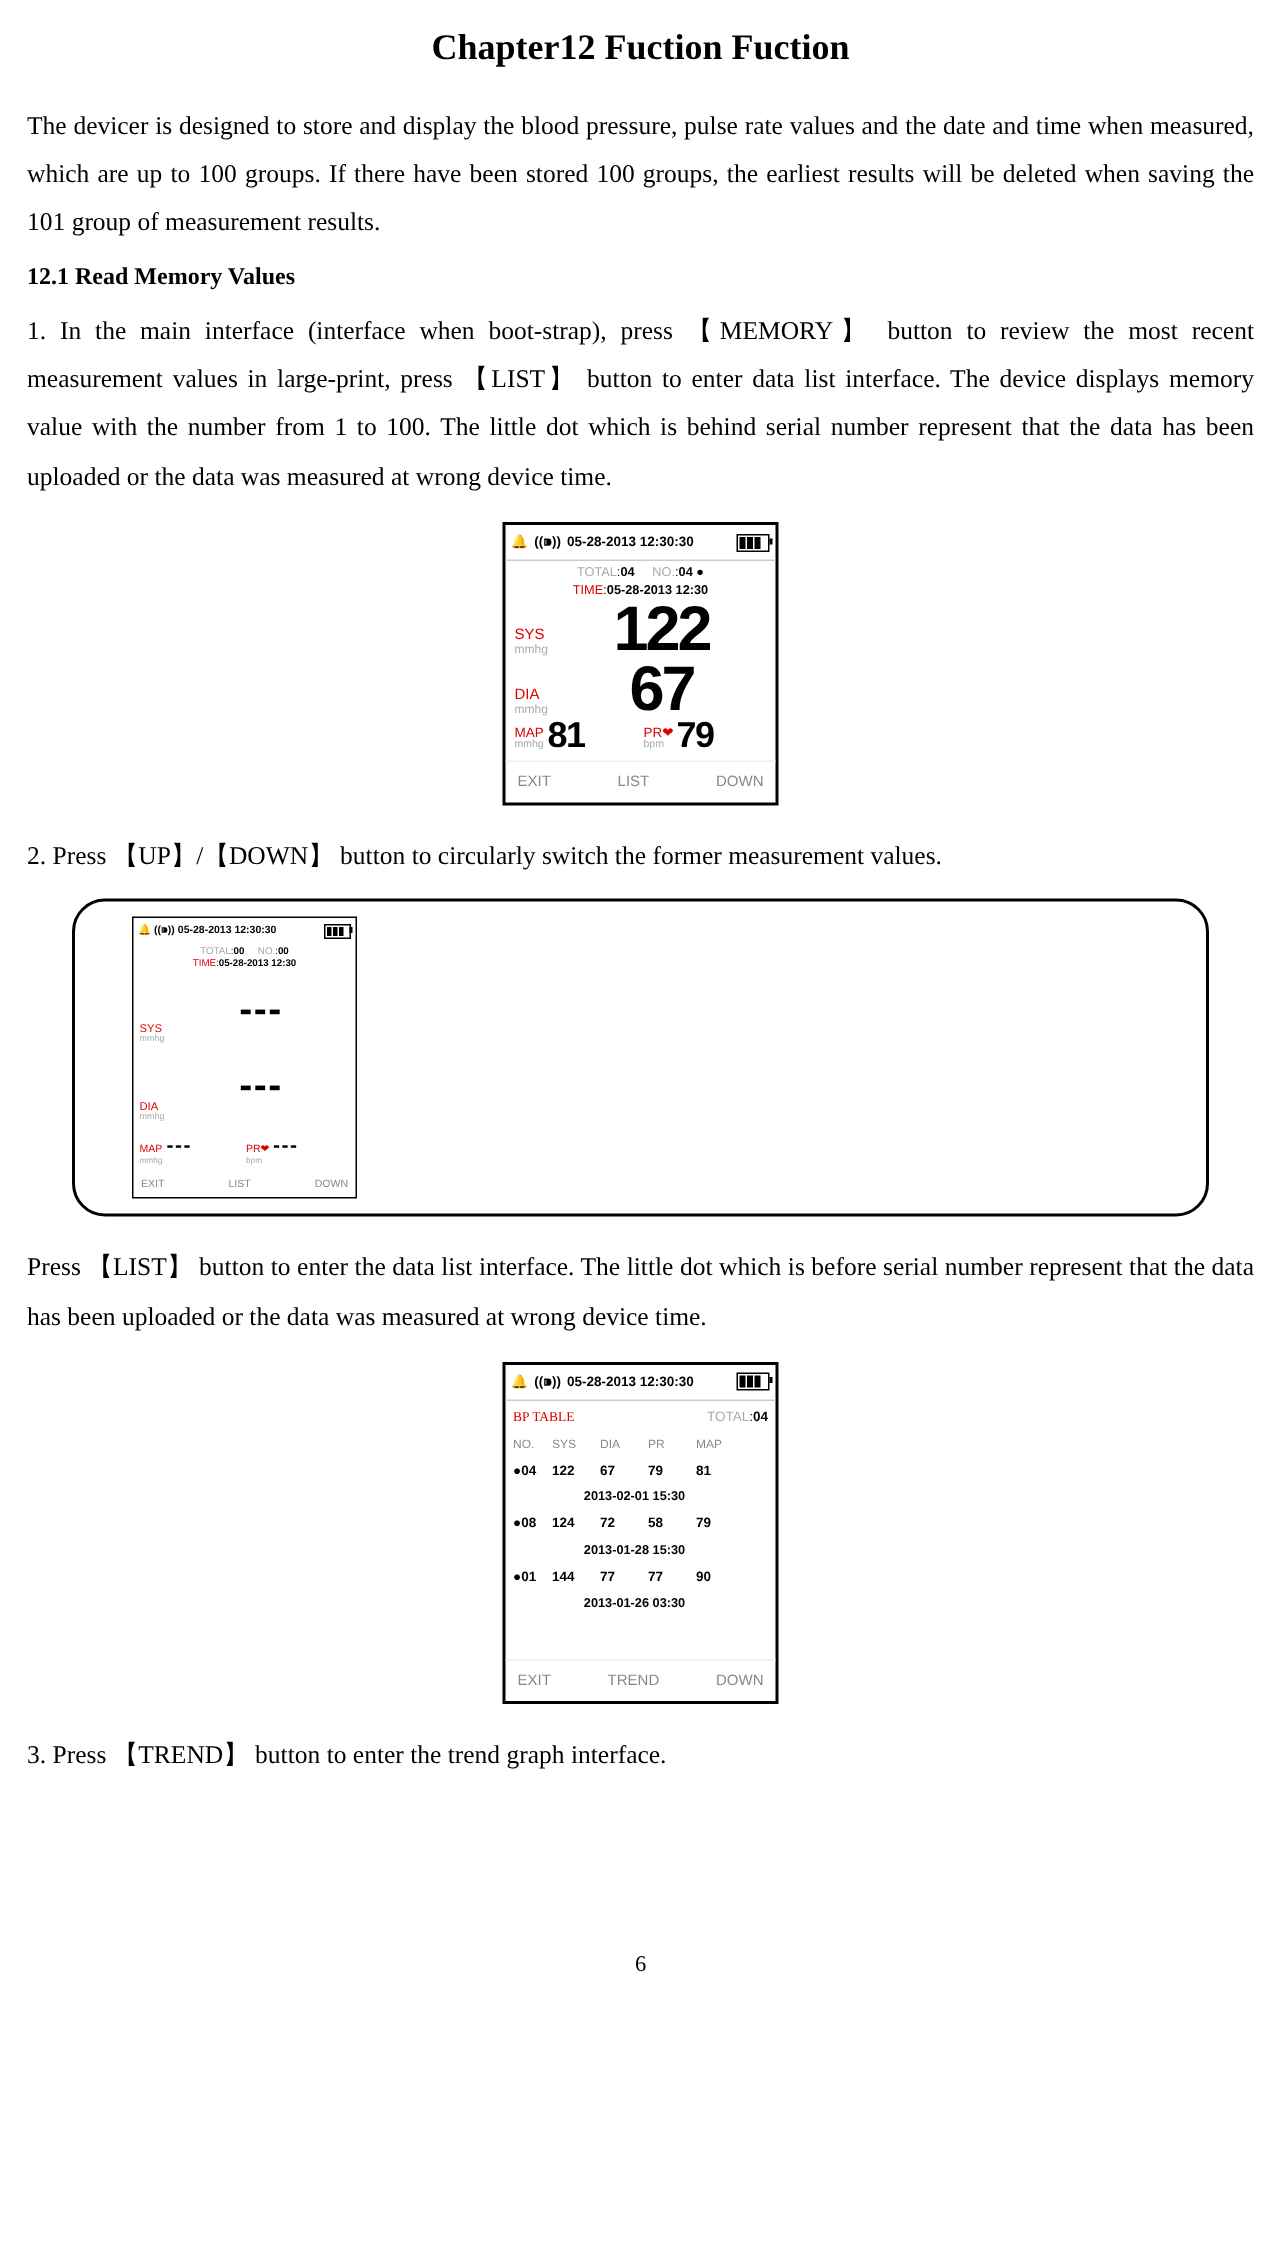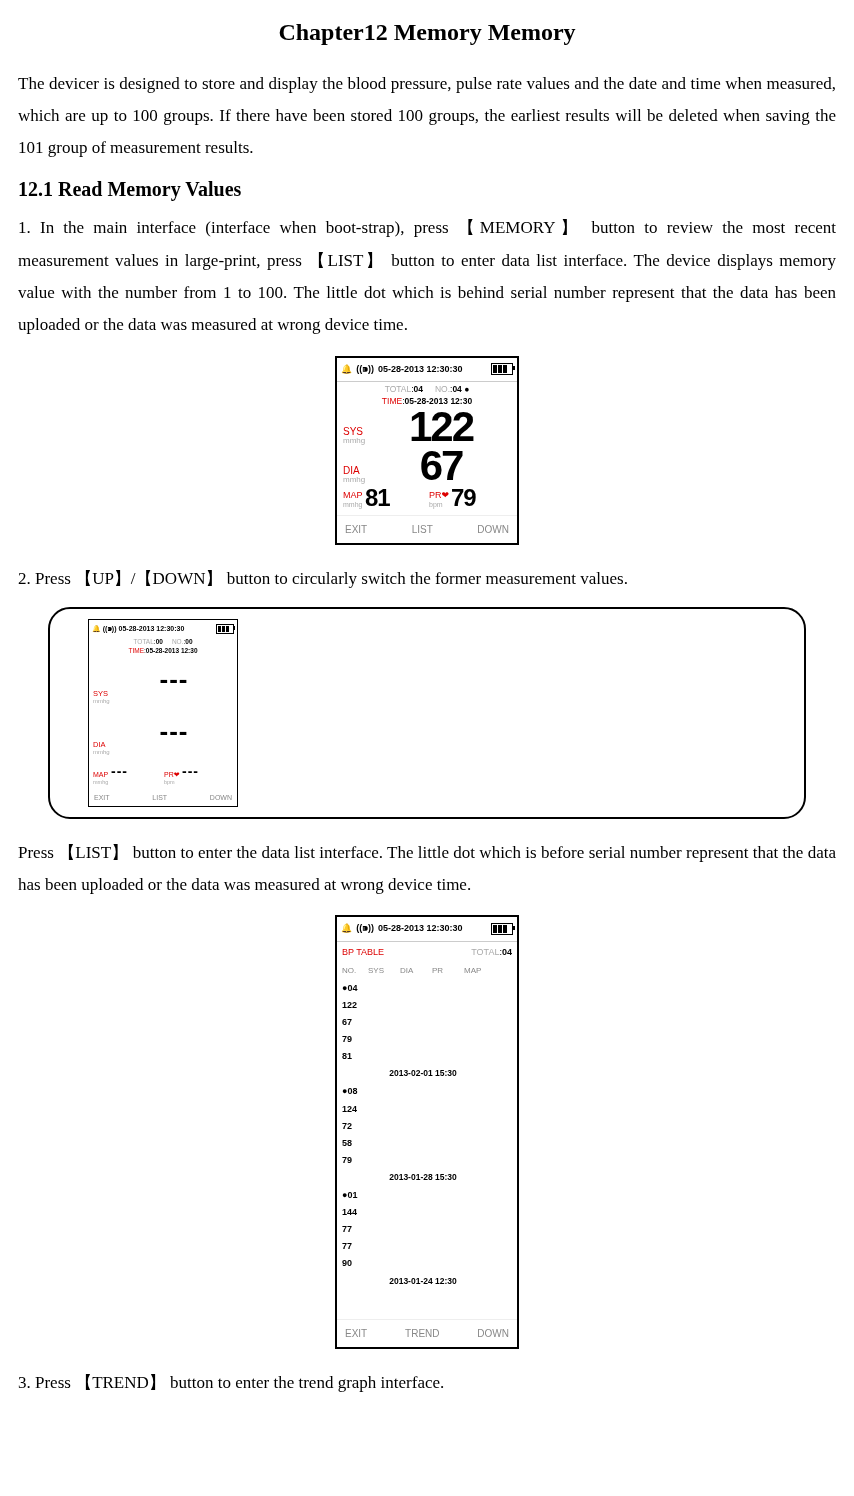--- a/index.html
+++ b/index.html
@@ -14,21 +14,21 @@
     box-sizing: border-box;
   }
   h1.chapter {
     text-align: center;
     font-weight: bold;
     font-size: 24px;
     margin: 0 0 12px 0;
   }
   h2.section {
     font-weight: bold;
-    font-size: 20px;
+    font-size: 16px;
     margin: 6px 0 4px 0;
   }
   p {
     margin: 0 0 4px 0;
     text-align: justify;
   }
   .device-figure {
     display: block;
     margin: 14px auto 18px auto;
     border: 2px solid #000;
@@ -174,55 +174,55 @@
   .mini-half .h { flex:1; display:flex; align-items:flex-end;}
   .mini-half .hl { font-size:5.5px; color:#aaa; width:18px; line-height:1.1;}
   .mini-half .hl .metric { color:#d00; font-size:7px;}
   .mini-half .hv { font-size:14px; font-weight:bold; letter-spacing:1px;}
   .mini-nav { display:flex; justify-content:space-between; font-size:7px; color:#888; padding:2px 5px;}
   
   .table-title {
     display:flex; font-size:9px; padding:2px 5px 0 5px;
     font-family: Arial, sans-serif;
   }
-  .table-title .bp { color:#d00; flex:1;}
+  .table-title .bp { color:#d00; flex:1;font-family:Liberation Serif, serif;}
   .table-title .tot .grey { color:#aaa;}
   .table-head {
     display:flex; font-size:8px; color:#888; padding:2px 5px 1px 5px;
     font-family: Arial, sans-serif;
   }
   .table-head span:nth-child(1){width:26px;}
   .table-head span:nth-child(2){width:32px;}
   .table-head span:nth-child(3){width:32px;}
   .table-head span:nth-child(4){width:32px;}
   .table-head span:nth-child(5){width:32px;}
   .trow {
     font-family: Arial, sans-serif; padding:1px 5px 1px 5px;
   }
   .trow .line1 {
-    display:flex; font-size:9px; font-weight:bold;flex-direction:column;
+    display:flex; font-size:9px; font-weight:bold;
   }
   .trow .line1 span:nth-child(1){width:26px;}
   .trow .line1 span:nth-child(2){width:32px;}
   .trow .line1 span:nth-child(3){width:32px;}
   .trow .line1 span:nth-child(4){width:32px;}
   .trow .line1 span:nth-child(5){width:32px;}
   .trow .line2 {
     font-size:8.5px; font-weight:bold; text-align:center; padding-right:8px;
   }
   .page-num {
     text-align: center;
     margin-top: 110px;
     font-size: 15px;
   }
 </style>
 </head>
 <body>
 
-<h1 class="chapter">Chapter12 Memory Memory</h1>
+<h1 class="chapter">Chapter12 Fuction Fuction</h1>
 
 <p>The devicer is designed to store and display the blood pressure, pulse rate values and the date and time when measured, which are up to 100 groups. If there have been stored 100 groups, the earliest results will be deleted when saving the 101 group of measurement results.</p>
 
 <h2 class="section">12.1 Read Memory Values</h2>
 
 <p>1. In the main interface (interface when boot-strap), press  【MEMORY】  button to review the most recent measurement values in large-print, press 【LIST】 button to enter data list interface. The device displays memory value with the number from 1 to 100. The little dot which is behind serial number represent that the data has been uploaded or the data was measured at wrong device time.</p>
 
 <div class="device-figure">
   <div class="status-bar">
     <span>🔔</span>
@@ -382,21 +382,21 @@
     <div class="line2">2013-01-28 15:30</div>
   </div>
   <div class="trow" style="padding-bottom:30px;">
     <div class="line1">
       <span><span>●</span><span>01</span></span>
       <span>144</span>
       <span>77</span>
       <span>77</span>
       <span>90</span>
     </div>
-    <div class="line2">2013-01-24 12:30</div>
+    <div class="line2">2013-01-26 03:30</div>
   </div>
   <div class="nav-row">
     <span>EXIT</span>
     <span>TREND</span>
     <span>DOWN</span>
   </div>
 </div>
 
 <p>3.  Press  【TREND】  button to enter the trend graph interface.</p>
 

